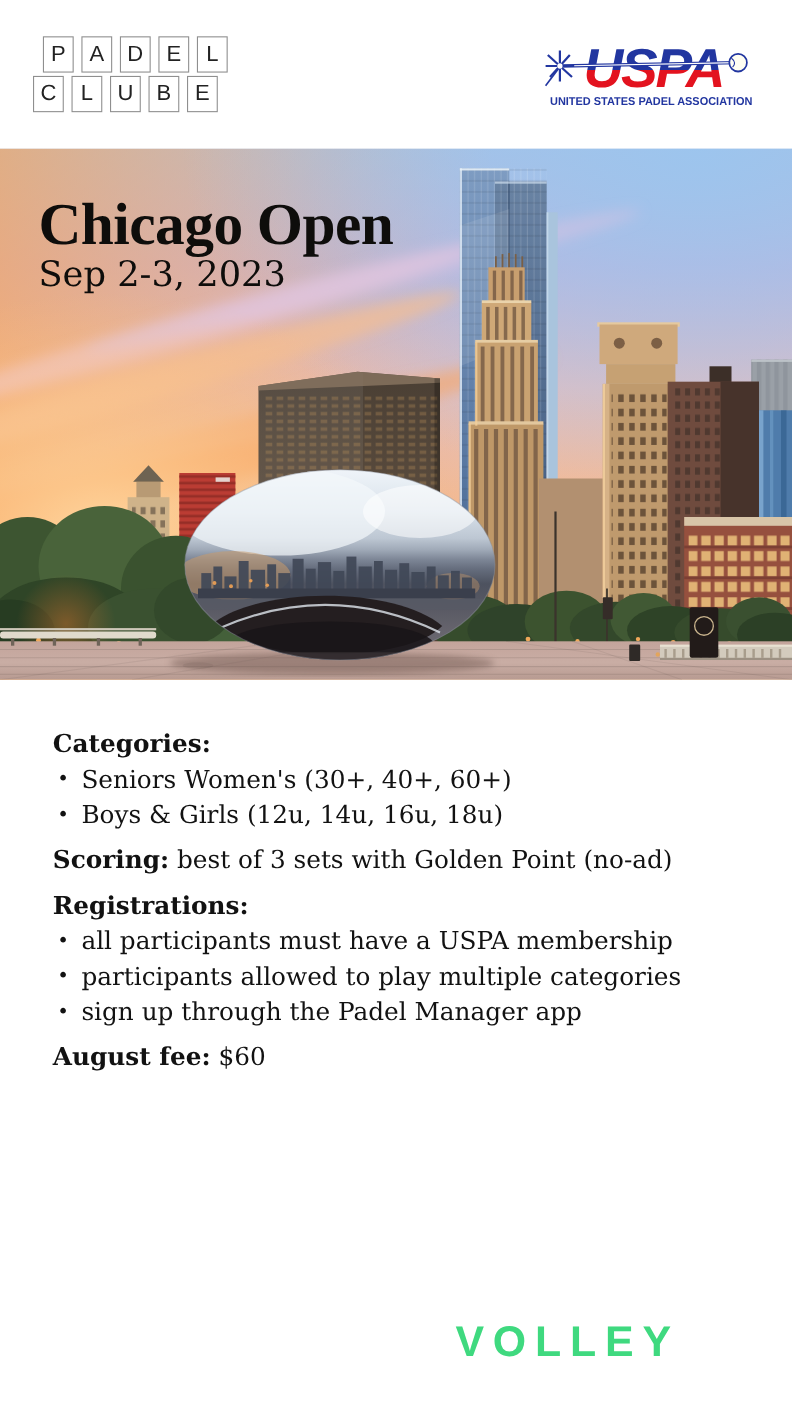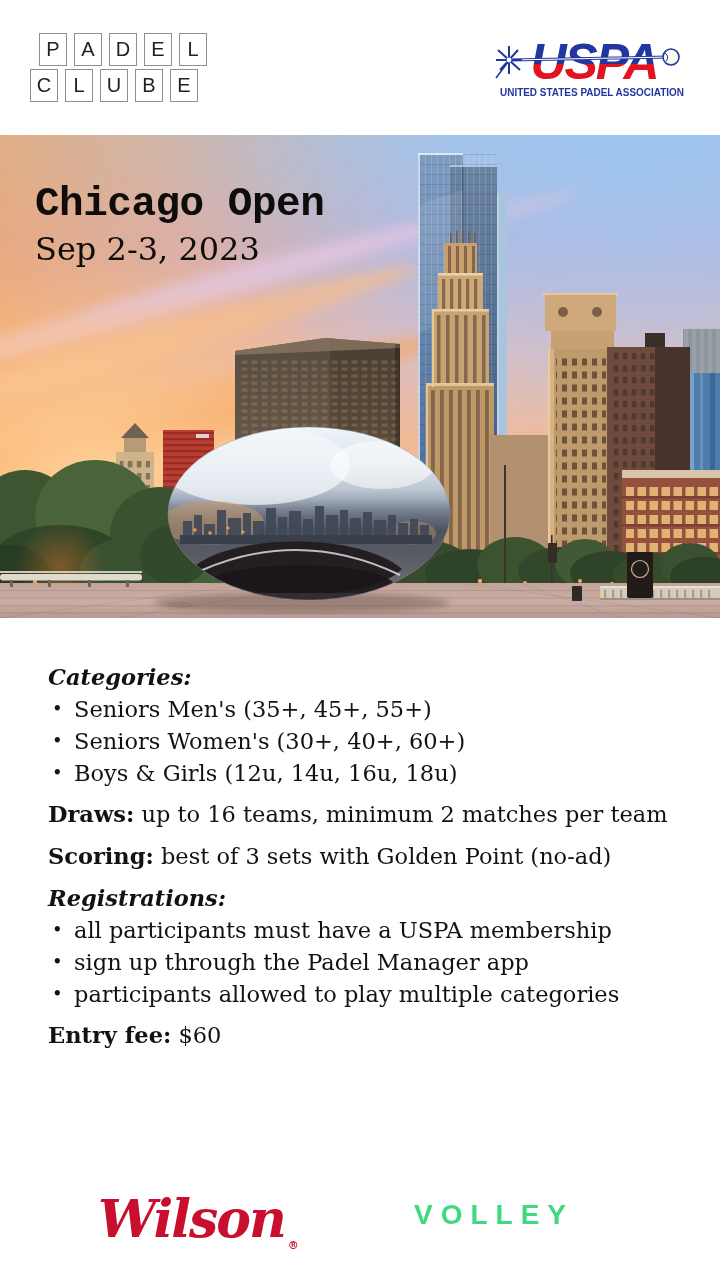--- a/index.html
+++ b/index.html
@@ -12,43 +12,43 @@
   .prow.r1{margin-left:9px;}
   .pbox{width:28px;height:33px;border:1.5px solid #8f8f8f;box-sizing:border-box;
         display:flex;align-items:center;justify-content:center;
         font-family:"Liberation Sans",sans-serif;font-size:20px;font-weight:400;color:#222;}
   .uspa-logo{position:absolute;left:494px;top:26px;}
 
   
   .hero{position:absolute;left:0;top:135px;width:720px;height:483px;}
   .hero svg{display:block;}
   .hero-text{position:absolute;left:35px;top:46px;color:#0e0d0b;}
-  .hero-title{margin:0;font-size:41px;line-height:46px;font-weight:700;
-              font-family:Liberation Mono, monospace;letter-spacing:-0.5px;}
+  .hero-title{margin:0;font-size:54px;line-height:46px;font-weight:700;
+              font-family:Liberation Serif, serif;letter-spacing:-0.5px;}
   .hero-date{font-size:32px;line-height:34px;margin-top:5px;font-weight:400;}
 
   
   .details{position:absolute;left:48px;top:662px;width:632px;
            font-size:22.5px;line-height:31px;}
   .details p{margin:0 0 11px 0;}
-  .details p.tight{margin-bottom:0;font-style:italic;}
+  .details p.tight{margin-bottom:0;}
   .details b{font-weight:700;}
   .details ul{list-style:none;margin:0 0 10px 0;padding:0;}
   .details li{position:relative;padding-left:26px;line-height:32px;}
   .details li::before{content:"\2022";position:absolute;left:4px;top:0;font-size:18px;}
   sup.ord{font-size:0.56em;position:relative;top:-0.45em;letter-spacing:0;}
 
   
   .wilson{position:absolute;left:98px;top:1188px;
           font-family:"DejaVu Serif",serif;font-style:italic;font-weight:700;
           font-size:52px;color:#c8102e;letter-spacing:-2px;}
   .wilson .reg{font-size:11px;font-style:normal;letter-spacing:0;position:relative;top:12px;left:3px;}
   .volley{position:absolute;left:414px;top:1199px;
           font-family:"Liberation Sans",sans-serif;font-weight:800;
-          font-size:28px;color:#3fd97f;letter-spacing:8px;}
+          font-size:39px;color:#3fd97f;letter-spacing:8px;}
 </style>
 </head>
 <body>
 
 <div class="page">
 
   <div class="padel-logo">
     <div class="prow r1">
       <span class="pbox">P</span>
       <span class="pbox">A</span>
@@ -461,37 +461,34 @@
     <div class="hero-text">
       <h1 class="hero-title">Chicago Open</h1>
       <div class="hero-date">Sep 2-3, 2023</div>
     </div>
   </div>
 
   <div class="details">
 
     <p class="tight"><b>Categories:</b></p>
     <ul>
-      <li><span>Seniors Men's (35+, 45+, 55+)</span></li>
       <li><span>Seniors Women's (30+, 40+, 60+)</span></li>
       <li><span>Boys &amp; Girls (12u, 14u, 16u, 18u)</span></li>
     </ul>
 
 
-    <p><b>Draws:</b> <span>up to 16 teams, minimum 2 matches per team</span></p>
 
     <p><b>Scoring:</b> <span>best of 3 sets with Golden Point (no-ad)</span></p>
 
     <p class="tight"><b>Registrations:</b></p>
     <ul>
       <li><span>all participants must have a USPA membership</span></li>
+      <li><span>participants allowed to play multiple categories</span></li>
       <li><span>sign up through the Padel Manager app</span></li>
-      <li><span>participants allowed to play multiple categories</span></li>
     </ul>
 
-    <p><b>Entry fee:</b> <span>$60</span></p>
+    <p><b>August fee:</b> <span>$60</span></p>
 
   </div>
 
-  <div class="wilson"><span>Wilson</span><span class="reg">®</span></div>
   <div class="volley">VOLLEY</div>
 
 </div>
 
 </body></html>

